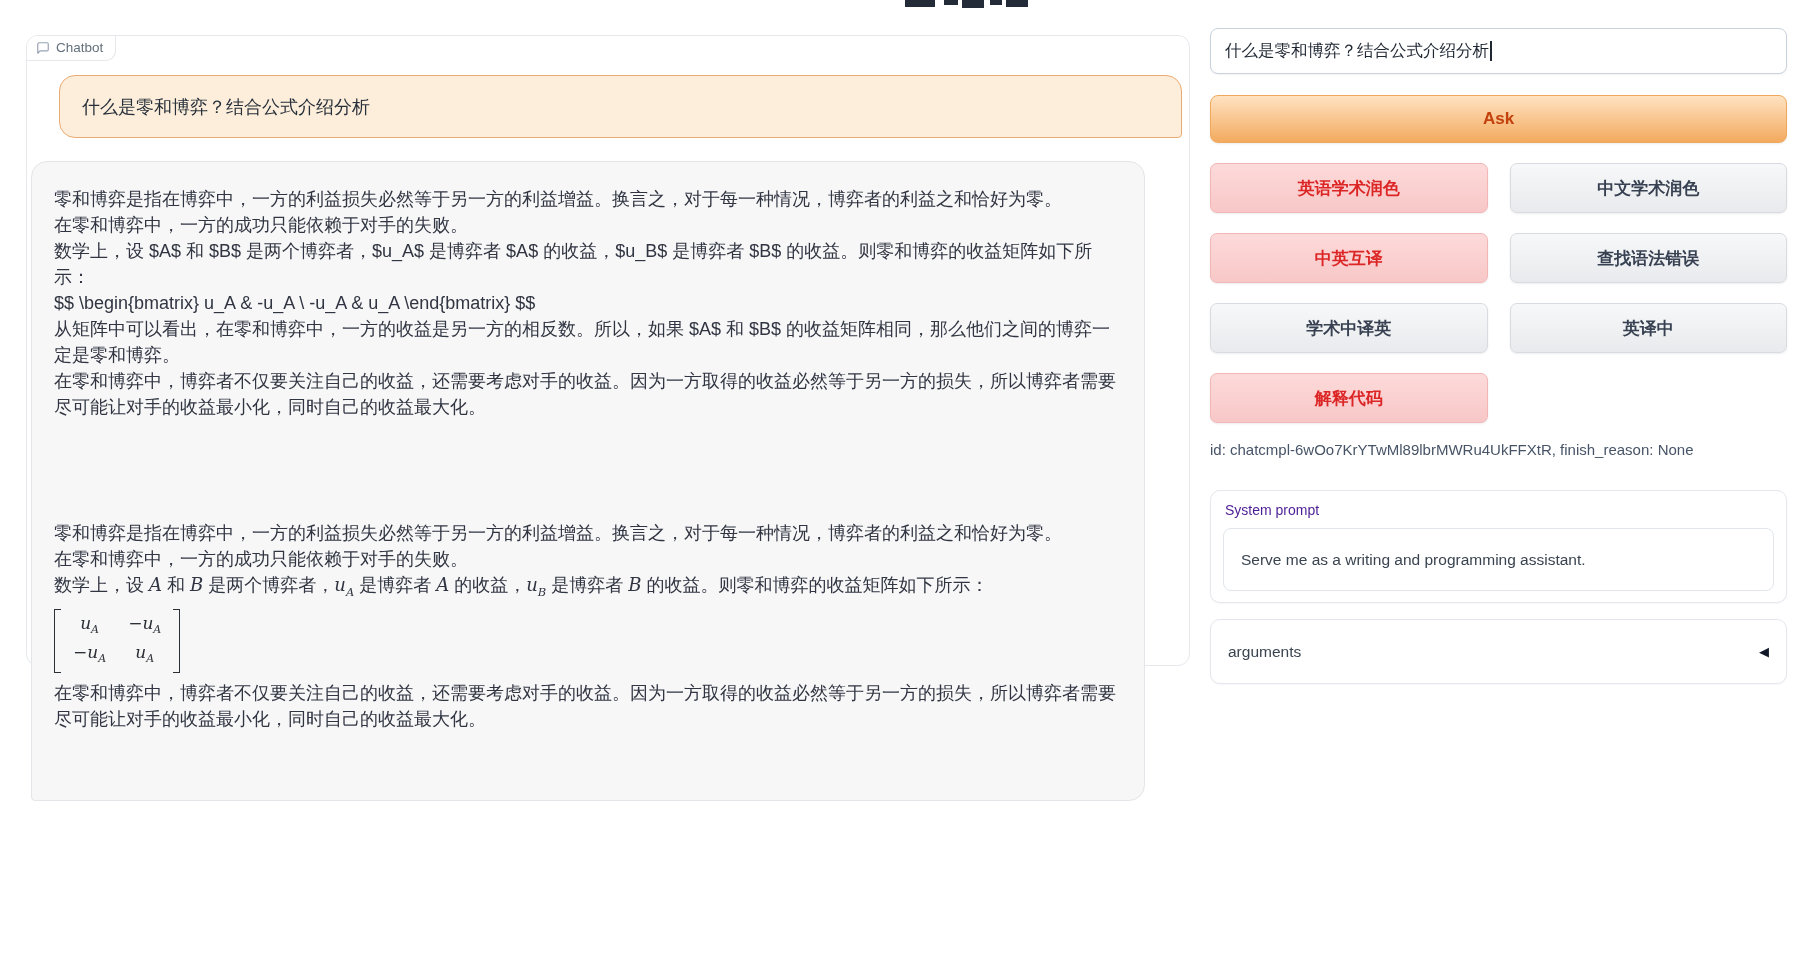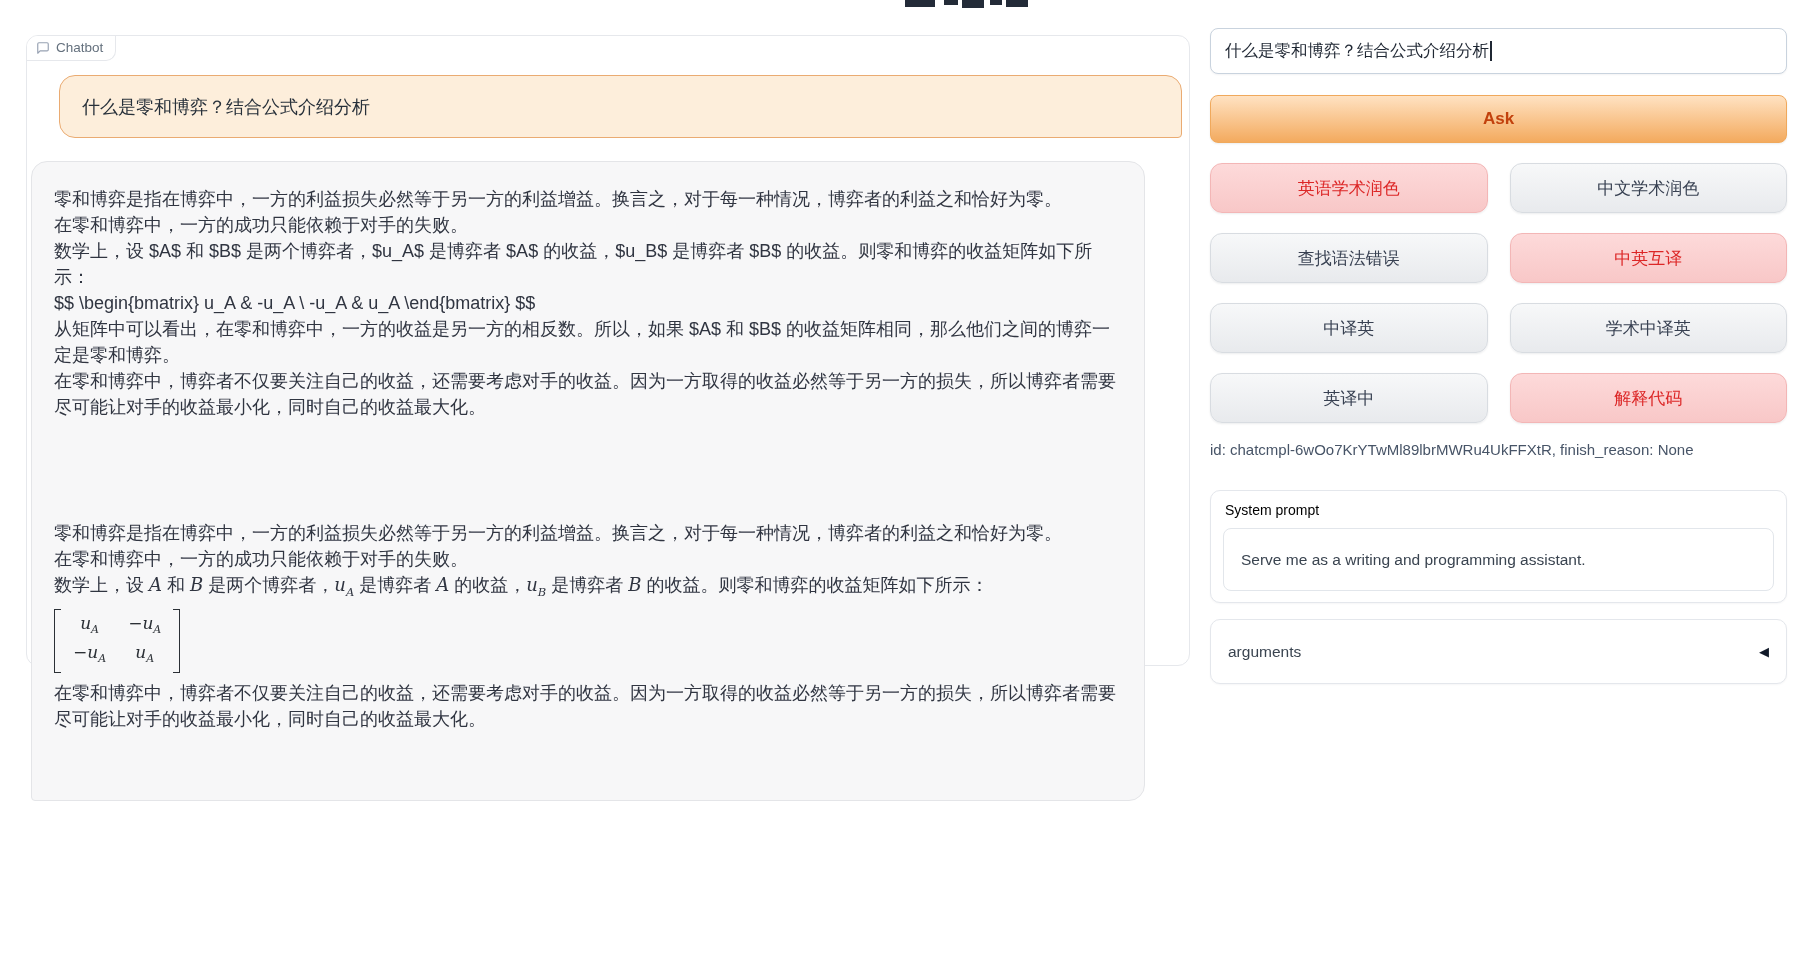--- a/index.html
+++ b/index.html
@@ -44,32 +44,32 @@
     display:flex; align-items:center; padding:0 14px; font-size:16.5px; color:#1f2733; }
   .caret { display:inline-block; width:1.5px; height:20px; background:#1f2733; margin-left:1px;
     vertical-align:-4px; }
   #ask-btn { left:1210px; top:95px; width:577px; height:48px; border:1px solid #f0a95c;
     border-radius:8px; background:linear-gradient(180deg,#ffe2c2 0%,#f3aa5e 100%);
     display:flex; align-items:center; justify-content:center;
     font-size:17px; font-weight:bold; color:#c2410c; cursor:pointer;
     box-shadow:0 1px 2px rgba(16,24,40,.08); }
   #qa-grid { left:1210px; top:163px; width:577px; height:260px; display:grid;
     grid-template-columns:1fr 1fr; column-gap:22px; row-gap:20px; }
-  .qa { border-radius:12px; font-size:17px; font-weight:normal; cursor:pointer;
+  .qa { border-radius:7px; font-size:17px; font-weight:bold; cursor:pointer;
     display:flex; align-items:center; justify-content:center;
     box-shadow:0 1px 2px rgba(16,24,40,.08);
     font-family:"Liberation Sans","DejaVu Sans",sans-serif; }
   .qa.gray { background:linear-gradient(180deg,#f7f8f9 0%,#e8eaed 100%);
     border:1px solid #d8dce1; color:#384152; }
   .qa.pink { background:linear-gradient(180deg,#fddada 0%,#f8c7c7 100%);
     border:1px solid #f3b6b6; color:#dc2626; }
   #status-line { left:1210px; top:441px; width:590px; font-size:15px; color:#475467; }
   #sys-card { left:1210px; top:490px; width:577px; height:113px; background:#fff;
     border:1px solid #e4e7ec; border-radius:10px; box-shadow:0 1px 2px rgba(16,24,40,.04); }
-  #sys-label { position:absolute; left:14px; top:11px; font-size:14px; color:#000000; }
+  #sys-label { position:absolute; left:14px; top:11px; font-size:14px; color:#4c1d95; }
   #sys-input { position:absolute; left:12px; right:12px; top:37px; height:63px; background:#fff;
     border:1px solid #e2e6eb; border-radius:8px; display:flex; align-items:center;
     padding:0 17px; font-size:15.5px; color:#3a4450; }
   #accordion { left:1210px; top:619px; width:577px; height:65px; background:#fff;
     border:1px solid #e4e7ec; border-radius:10px; box-shadow:0 1px 2px rgba(16,24,40,.04);
     display:flex; align-items:center; justify-content:space-between; padding:0 17px;
     font-size:15.5px; color:#3a4450; cursor:pointer; }
   #accordion .arrow { font-size:13px; color:#101828; }
 </style>
 </head>
@@ -133,23 +133,22 @@
     <span class="caret"></span>
 </div>
 
 <button class="abs" id="ask-btn">
   <span>Ask</span>
 </button>
 
 <div class="abs" id="qa-grid">
     <button class="qa pink">英语学术润色</button>
     <button class="qa gray">中文学术润色</button>
+    <button class="qa pink">中英互译</button>
     <button class="qa gray">查找语法错误</button>
-    <button class="qa pink">中英互译</button>
-    <button class="qa gray">中译英</button>
     <button class="qa gray">学术中译英</button>
     <button class="qa gray">英译中</button>
     <button class="qa pink">解释代码</button>
   </div>
 
 <div class="abs" id="status-line">id: chatcmpl-6wOo7KrYTwMl89lbrMWRu4UkFFXtR, finish_reason: None</div>
 
 <div class="abs" id="sys-card">
   <div id="sys-label">System prompt</div>
   <div id="sys-input">

